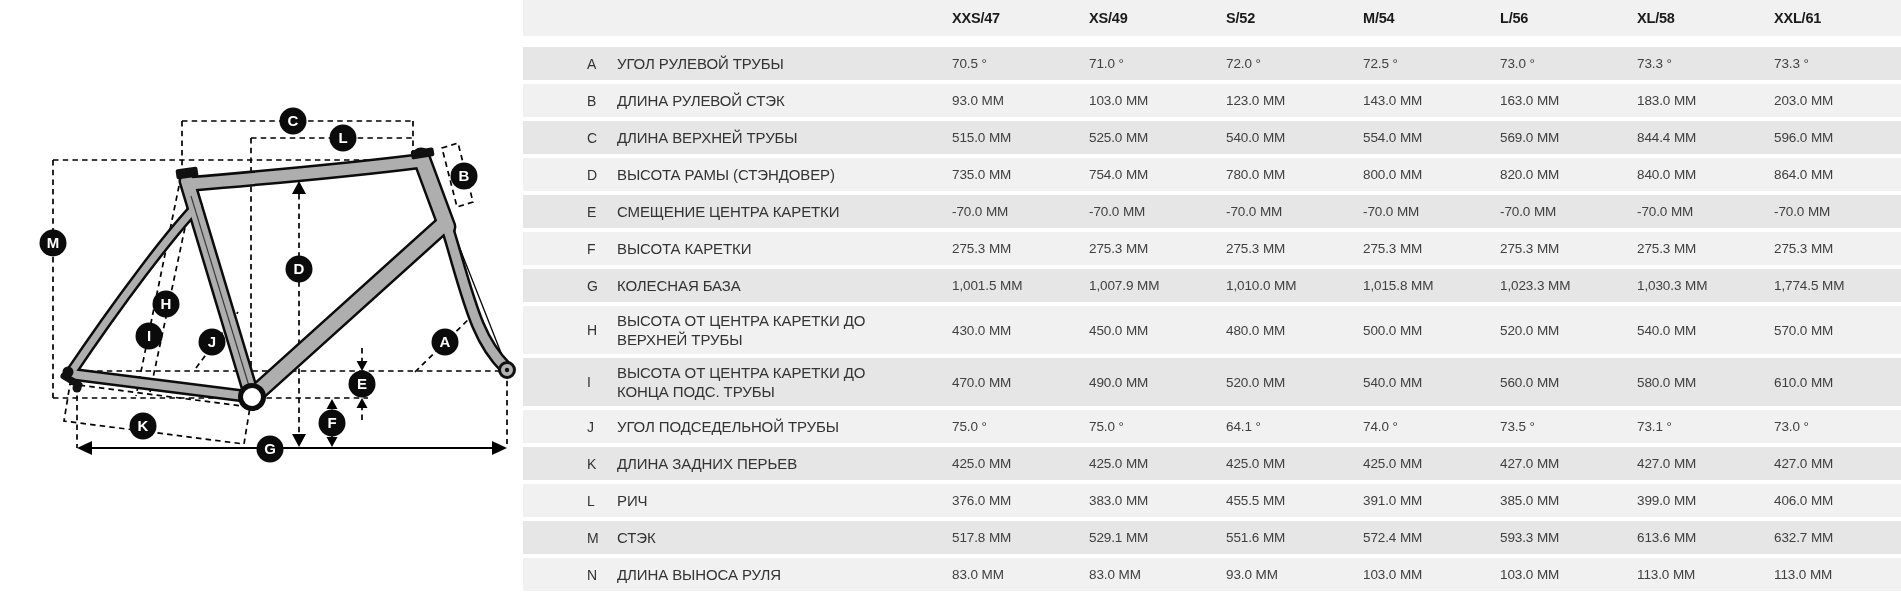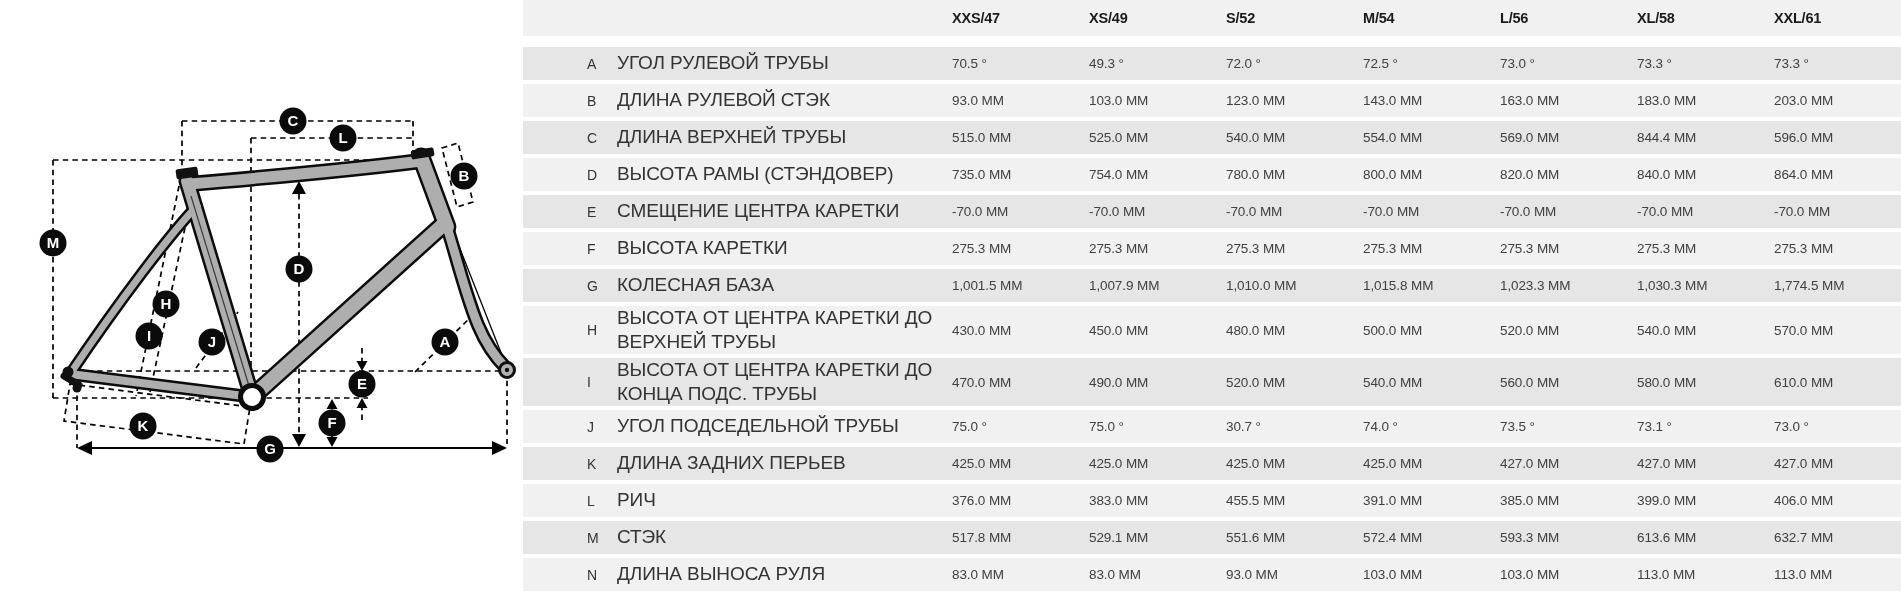--- a/index.html
+++ b/index.html
@@ -18,21 +18,21 @@
     align-items:center;
     box-sizing:border-box;
   }
   .geo-header{height:36px;background:#f1f1f1;margin-bottom:11px;}
   .geo-header .c-size{font-weight:bold;font-size:14.5px;color:#1a1a1a;letter-spacing:-0.2px;}
   .geo-row{height:33px;margin-bottom:4px;}
   .geo-row.tall{height:48px;}
   .geo-row.dark{background:#e6e6e6;}
   .geo-row.light{background:#f1f1f1;}
   .c-letter{padding-left:64px;font-size:14px;color:#333;}
-  .c-label{font-size:19px;color:#333;letter-spacing:-0.1px;white-space:pre-line;line-height:1.28;padding-right:14px;}
+  .c-label{font-size:15px;color:#333;letter-spacing:-0.1px;white-space:pre-line;line-height:1.28;padding-right:14px;}
   .c-val{font-size:13.5px;color:#404040;letter-spacing:-0.1px;}
 </style>
 </head>
 <body>
 
 <div class="stage">
 
   <div class="diagram">
     <svg width="540" height="596" viewBox="0 0 540 596">
       <g fill="none" stroke="#000" stroke-width="1.7" stroke-dasharray="5.5 4.2">
@@ -183,21 +183,21 @@
       <span class="c-size">M/54</span>
       <span class="c-size">L/56</span>
       <span class="c-size">XL/58</span>
       <span class="c-size">XXL/61</span>
     </div>
     <div id="geo-rows">
         <div class="geo-row dark">
           <span class="c-letter">A</span>
           <span class="c-label">УГОЛ РУЛЕВОЙ ТРУБЫ</span>
           <span class="c-val">70.5 °</span>
-          <span class="c-val">49.3 °</span>
+          <span class="c-val">71.0 °</span>
           <span class="c-val">72.0 °</span>
           <span class="c-val">72.5 °</span>
           <span class="c-val">73.0 °</span>
           <span class="c-val">73.3 °</span>
           <span class="c-val">73.3 °</span>
         </div>
         <div class="geo-row light">
           <span class="c-letter">B</span>
           <span class="c-label">ДЛИНА РУЛЕВОЙ СТЭК</span>
           <span class="c-val">93.0 MM</span>
@@ -285,21 +285,21 @@
           <span class="c-val">540.0 MM</span>
           <span class="c-val">560.0 MM</span>
           <span class="c-val">580.0 MM</span>
           <span class="c-val">610.0 MM</span>
         </div>
         <div class="geo-row light">
           <span class="c-letter">J</span>
           <span class="c-label">УГОЛ ПОДСЕДЕЛЬНОЙ ТРУБЫ</span>
           <span class="c-val">75.0 °</span>
           <span class="c-val">75.0 °</span>
-          <span class="c-val">30.7 °</span>
+          <span class="c-val">64.1 °</span>
           <span class="c-val">74.0 °</span>
           <span class="c-val">73.5 °</span>
           <span class="c-val">73.1 °</span>
           <span class="c-val">73.0 °</span>
         </div>
         <div class="geo-row dark">
           <span class="c-letter">K</span>
           <span class="c-label">ДЛИНА ЗАДНИХ ПЕРЬЕВ</span>
           <span class="c-val">425.0 MM</span>
           <span class="c-val">425.0 MM</span>

